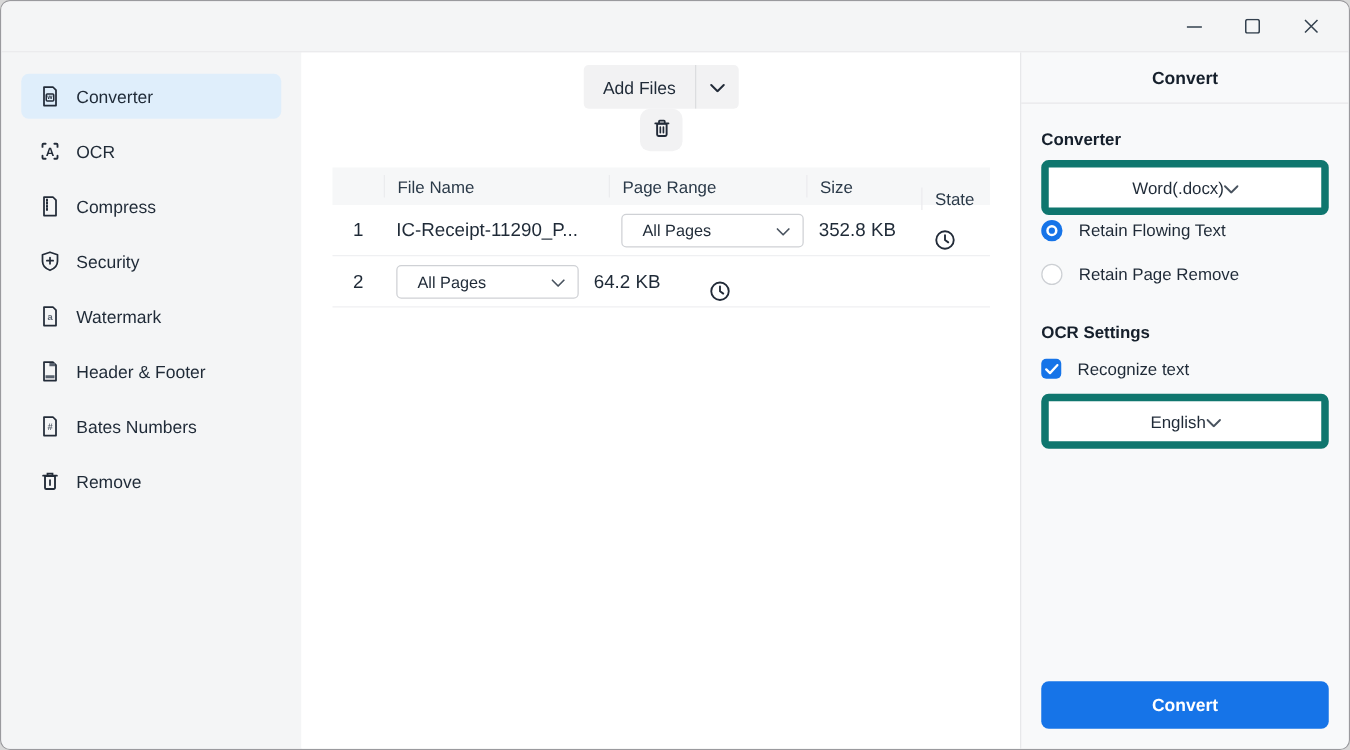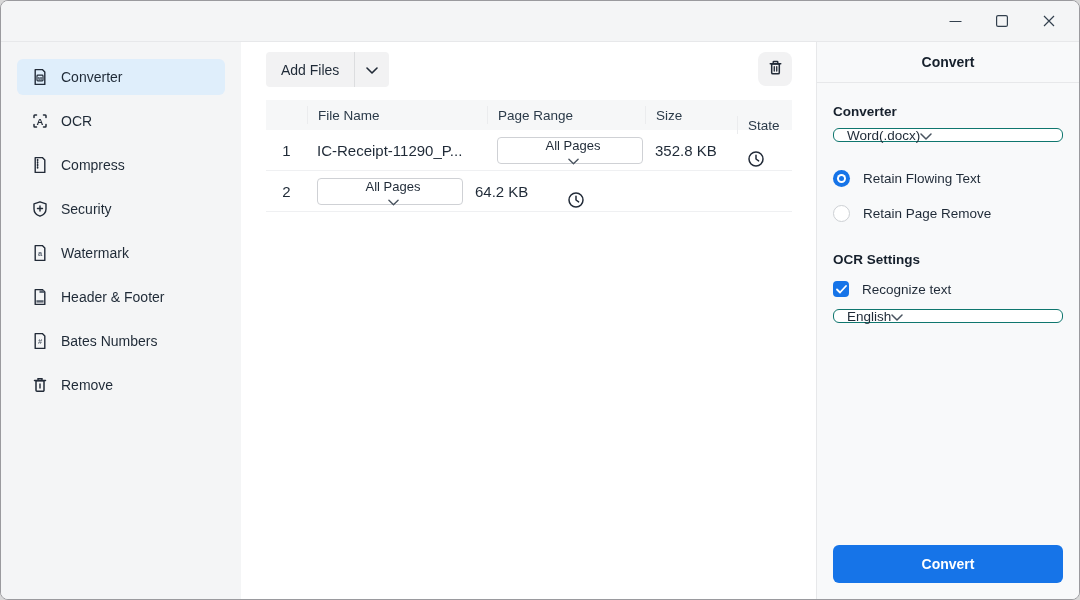--- a/index.html
+++ b/index.html
@@ -13,21 +13,21 @@
     margin-right:13px;background:transparent;border:none;cursor:default;}
   .win-btn svg{display:block;}
   
   .body{display:flex;height:558px;}
   .sidebar{width:240px;background:#F4F5F6;padding-top:17px;box-sizing:border-box;flex:none;}
   .side-item{display:flex;align-items:center;gap:11px;height:36px;margin:0 16px 8px 16px;
     padding-left:13px;border-radius:6px;font-size:14px;color:#1F2A37;}
   .side-item.selected{background:#DFEEFB;}
   .side-item .ic{width:20px;height:20px;flex:none;display:flex;align-items:center;justify-content:center;}
   .main{flex:1;background:#FFFFFF;min-width:0;}
-  .toolbar{display:flex;justify-content:space-between;align-items:flex-start;padding:10px 24px 0 25px;}
+  .toolbar{display:flex;justify-content:space-between;align-items:center;padding:10px 24px 0 25px;flex-direction:column;}
   .addfiles{display:flex;align-items:stretch;height:35px;background:#F2F2F3;border:none;
     border-radius:4px;overflow:hidden;padding:0;font-family:inherit;}
   .addfiles .lbl{display:flex;align-items:center;padding:0 15px;font-size:14px;color:#1F2A37;}
   .addfiles .sep{width:1px;background:#DCDDDF;margin:0;}
   .addfiles .chev{display:flex;align-items:center;justify-content:center;width:34px;}
   .iconbtn{width:34px;height:34px;background:#F2F2F3;border:none;border-radius:8px;
     display:flex;align-items:center;justify-content:center;padding:0;}
   
   .table{margin:13px 24px 0 25px;font-size:15px;}
   .t-head{display:flex;background:#F6F7F8;height:30px;align-items:center;font-size:13.5px;color:#2B3A49;}
@@ -37,46 +37,46 @@
   .c-idx{width:41px;padding-left:0;justify-content:center;text-align:center;}
   .c-name{flex:1;min-width:0;}
   .c-range{width:158px;}
   .c-size{width:92px;}
   .c-state{width:55px;margin-top:20px;}
   .t-row{display:flex;align-items:center;height:40px;border-bottom:1px solid #EFF0F2;color:#1F2A37;}
   .t-row .c-idx{display:flex;align-items:center;justify-content:center;}
   .t-row .c-name{white-space:nowrap;overflow:hidden;text-overflow:ellipsis;}
   .mini-select{display:flex;align-items:center;justify-content:space-between;width:146px;height:27px;
     background:#fff;border:1px solid #CFD1D5;border-radius:4px;box-sizing:border-box;
-    padding:0 10px 0 16px;font-size:13px;color:#1F2A37;flex-direction:column;}
+    padding:0 10px 0 16px;font-size:13px;color:#1F2A37;}
   .t-row .c-state{display:flex;align-items:center;}
   
   .panel{width:263px;flex:none;background:#F8F9FA;border-left:1px solid #E7E8EA;
     position:relative;box-sizing:border-box;}
   .panel-head{height:40px;display:flex;align-items:center;justify-content:center;
     border-bottom:1px solid #E7E8EA;font-size:14px;font-weight:bold;color:#16202C;}
   .panel-body{padding:0 16px;}
   .p-label{font-size:13.5px;font-weight:bold;color:#16202C;}
-  .select{display:flex;align-items:center;justify-content:flex-start;height:14px;background:#fff;
-    border:1px solid #0f766e;border-radius:6px;box-sizing:border-box;padding:0 12px 0 13px;
+  .select{display:flex;align-items:center;justify-content:center;height:44px;background:#fff;
+    border:6px solid #0f766e;border-radius:6px;box-sizing:border-box;padding:0 12px 0 13px;
     font-size:13.5px;color:#1F2A37;}
   .opt-row{display:flex;align-items:center;gap:13px;font-size:13.5px;color:#1F2A37;}
   .radio{width:17px;height:17px;border-radius:50%;box-sizing:border-box;flex:none;
     display:flex;align-items:center;justify-content:center;}
   .radio.on{background:var(--accent,#1674E8);}
   .radio.on .mid{width:9px;height:9px;border-radius:50%;background:#fff;
     display:flex;align-items:center;justify-content:center;}
   .radio.on .dot{width:5px;height:5px;border-radius:50%;background:var(--accent,#1674E8);}
   .radio.off{background:#fff;border:1px solid #CDD0D4;}
   .checkbox{width:16px;height:16px;border-radius:4px;background:var(--accent,#1674E8);flex:none;
     display:flex;align-items:center;justify-content:center;}
   .convert-btn{position:absolute;left:16px;right:16px;bottom:17px;height:38px;
     background:var(--accent,#1674E8);color:#fff;font-size:14px;font-weight:bold;
     border:none;border-radius:6px;font-family:inherit;display:flex;align-items:center;justify-content:center;}
-  .mt21{margin-top:21px}.mt9{margin-top:9px}.mt30{margin-top:30px}.mt20{margin-top:28px}
+  .mt21{margin-top:21px}.mt9{margin-top:9px}.mt30{margin-top:30px}.mt20{margin-top:4px}
   .mt18{margin-top:18px}.mt14{margin-top:14px}.mt12{margin-top:12px}
   svg{flex:none;}
 </style>
 </head>
 <body>
 
 <div class="window">
 
   <div class="titlebar">
     <button class="win-btn">

